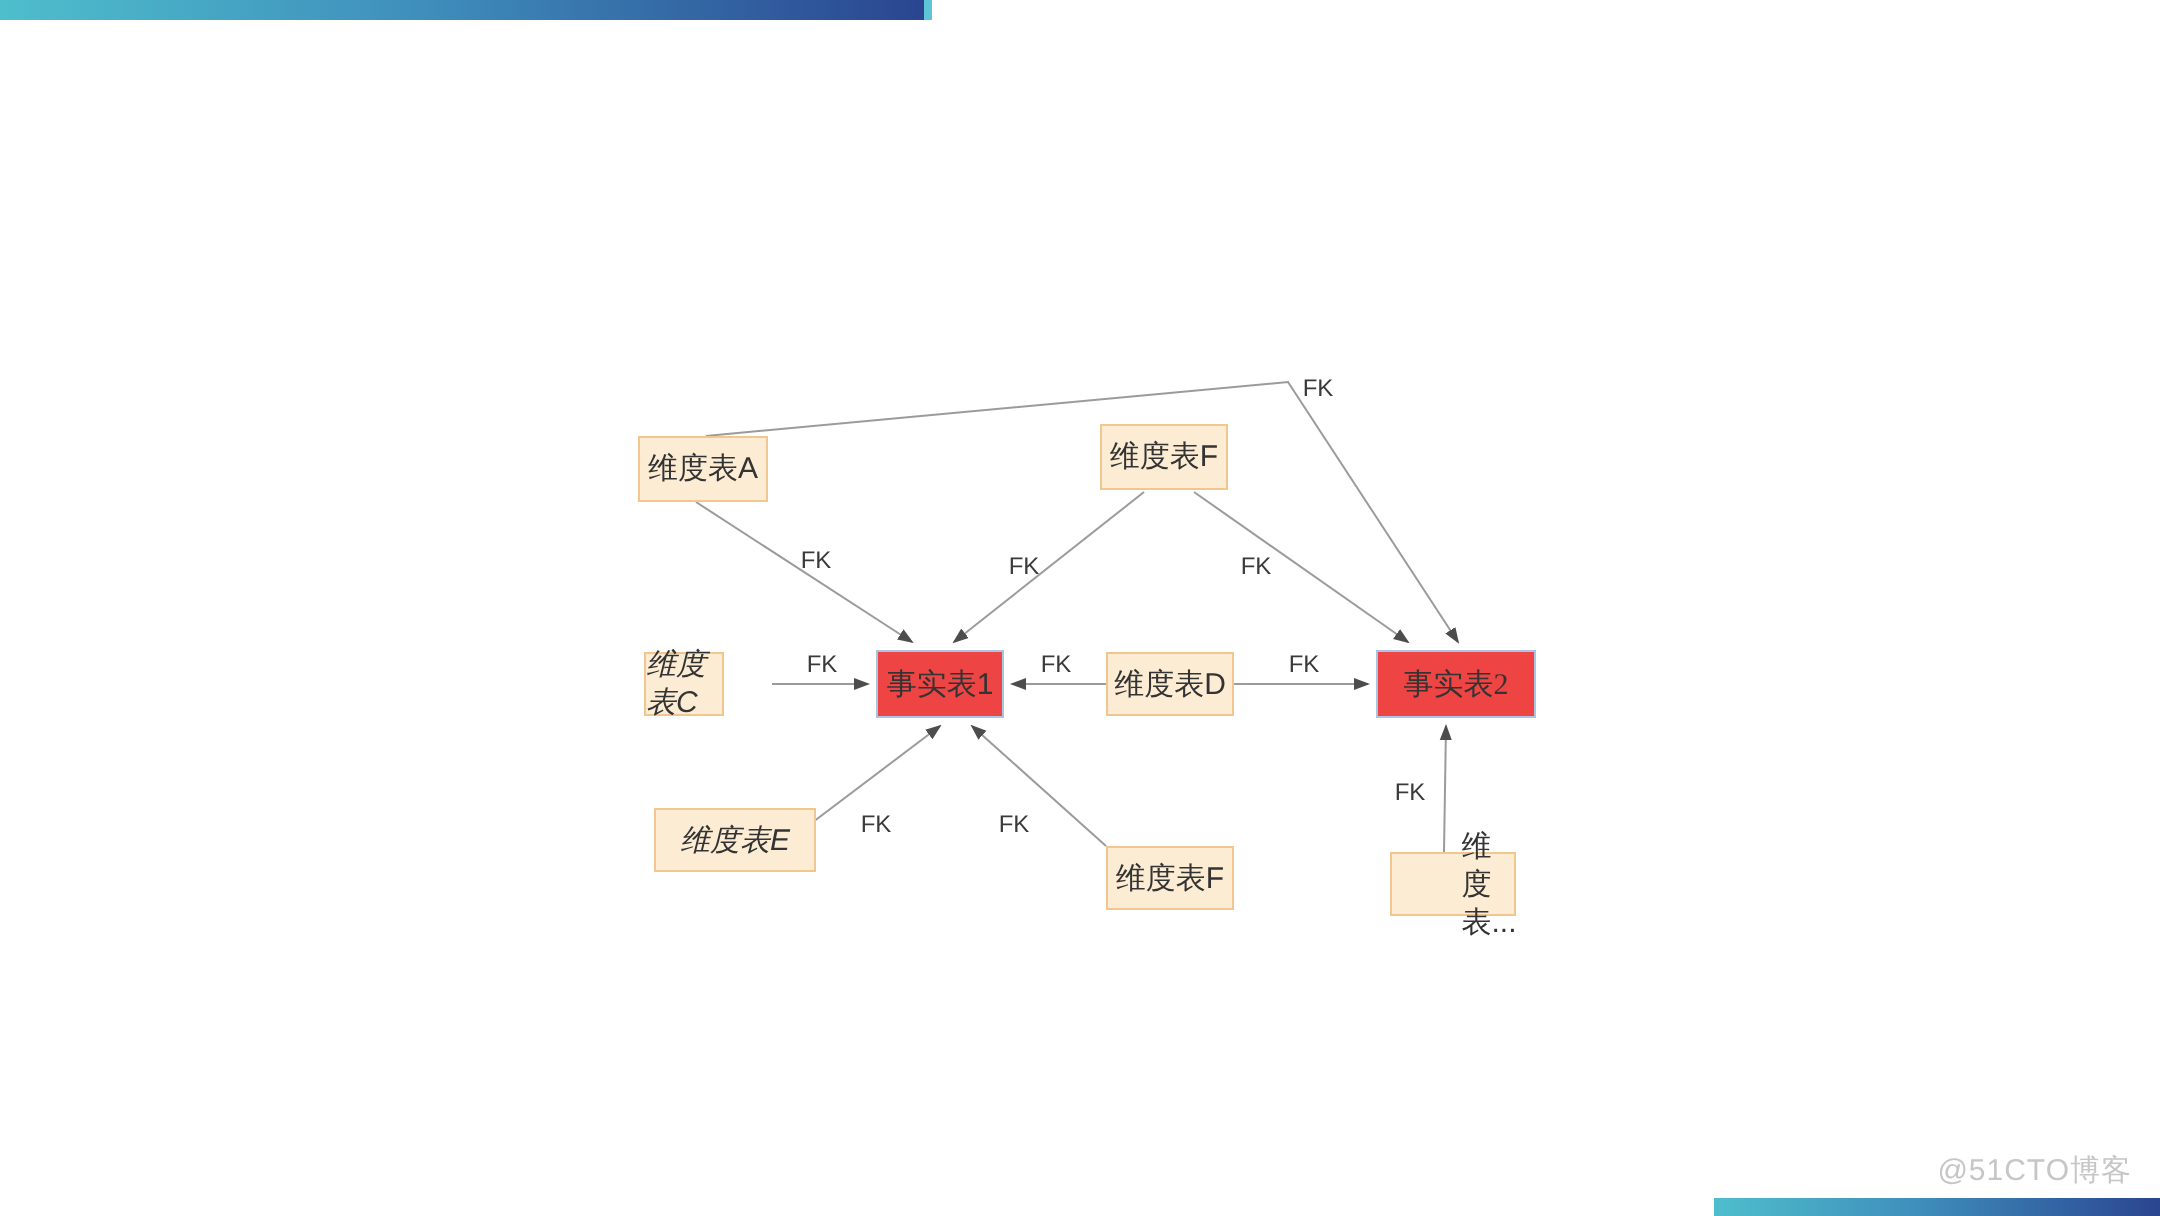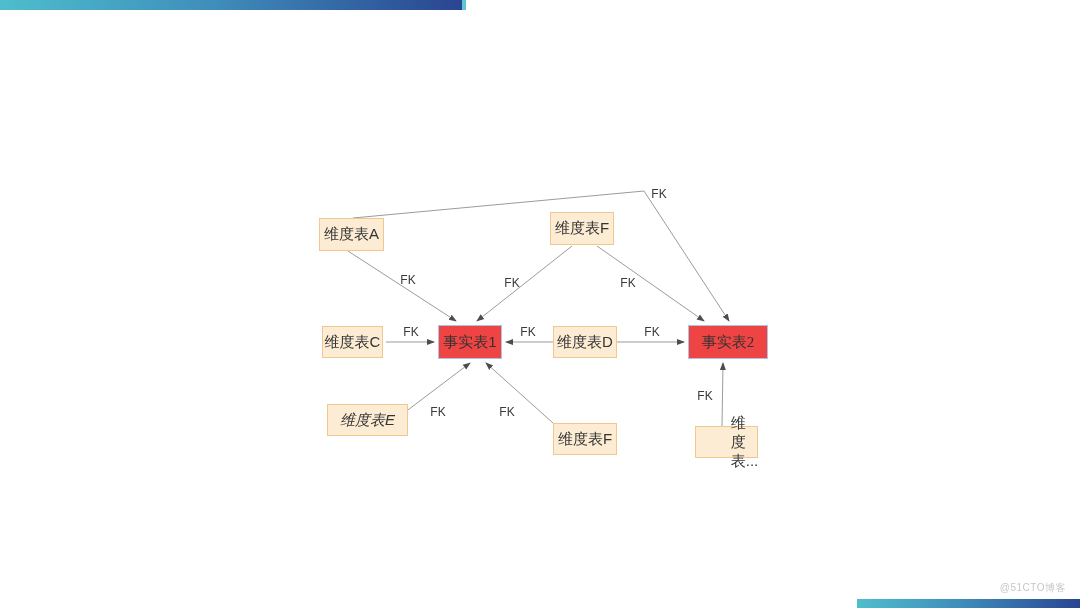--- a/index.html
+++ b/index.html
@@ -60,21 +60,21 @@
   .node.fact      { background: #ef4444; border-color: #a9c5e3; }
   .fk-label {
     font-size: 12px;
     fill: #3a3a3a;
     font-family: "Liberation Sans", "DejaVu Sans", sans-serif;
   }
   .edge { stroke: #9b9b9b; stroke-width: 1; fill: none; }
   .watermark {
     position: absolute;
     right: 14px; bottom: 13px;
-    font-size: 10px;
+    font-size: 15px;
     color: #c6c6c6;
     letter-spacing: 0.5px;
   }
 </style>
 </head>
 <body>
 
 <div class="slide">
 
   <div class="bar-top"></div>
@@ -108,21 +108,21 @@
       <text class="fk-label" x="411" y="336" text-anchor="middle">FK</text>
       <text class="fk-label" x="528" y="336" text-anchor="middle">FK</text>
       <text class="fk-label" x="652" y="336" text-anchor="middle">FK</text>
       <text class="fk-label" x="438" y="416" text-anchor="middle">FK</text>
       <text class="fk-label" x="507" y="416" text-anchor="middle">FK</text>
       <text class="fk-label" x="705" y="400" text-anchor="middle">FK</text>
     </svg>
 
     <div class="node dimension" style="left:319px; top:218px; width:65px; height:33px;">维度表A</div>
     <div class="node dimension" style="left:550px; top:212px; width:64px; height:33px;">维度表F</div>
-    <div class="node dimension" style="left:322px; top:326px; width:61px; height:32px;">维度表C</div>
+    <div class="node dimension" style="left:322px; top:326px; width:40px; height:32px;font-style:italic;">维度表C</div>
     <div class="node fact" style="left:438px; top:325px; width:64px; height:34px;">事实表1</div>
     <div class="node dimension" style="left:553px; top:326px; width:64px; height:32px;">维度表D</div>
     <div class="node fact" style="left:688px; top:325px; width:80px; height:34px;font-family:Liberation Serif, serif;">事实表2</div>
     <div class="node dimension" style="left:327px; top:404px; width:81px; height:32px;font-style:italic;">维度表E</div>
     <div class="node dimension" style="left:553px; top:423px; width:64px; height:32px;">维度表F</div>
     <div class="node dimension" style="left:695px; top:426px; width:63px; height:32px;padding-left:36px;">维度表...</div>
   </div>
 
   <div class="watermark">@51CTO博客</div>
 

